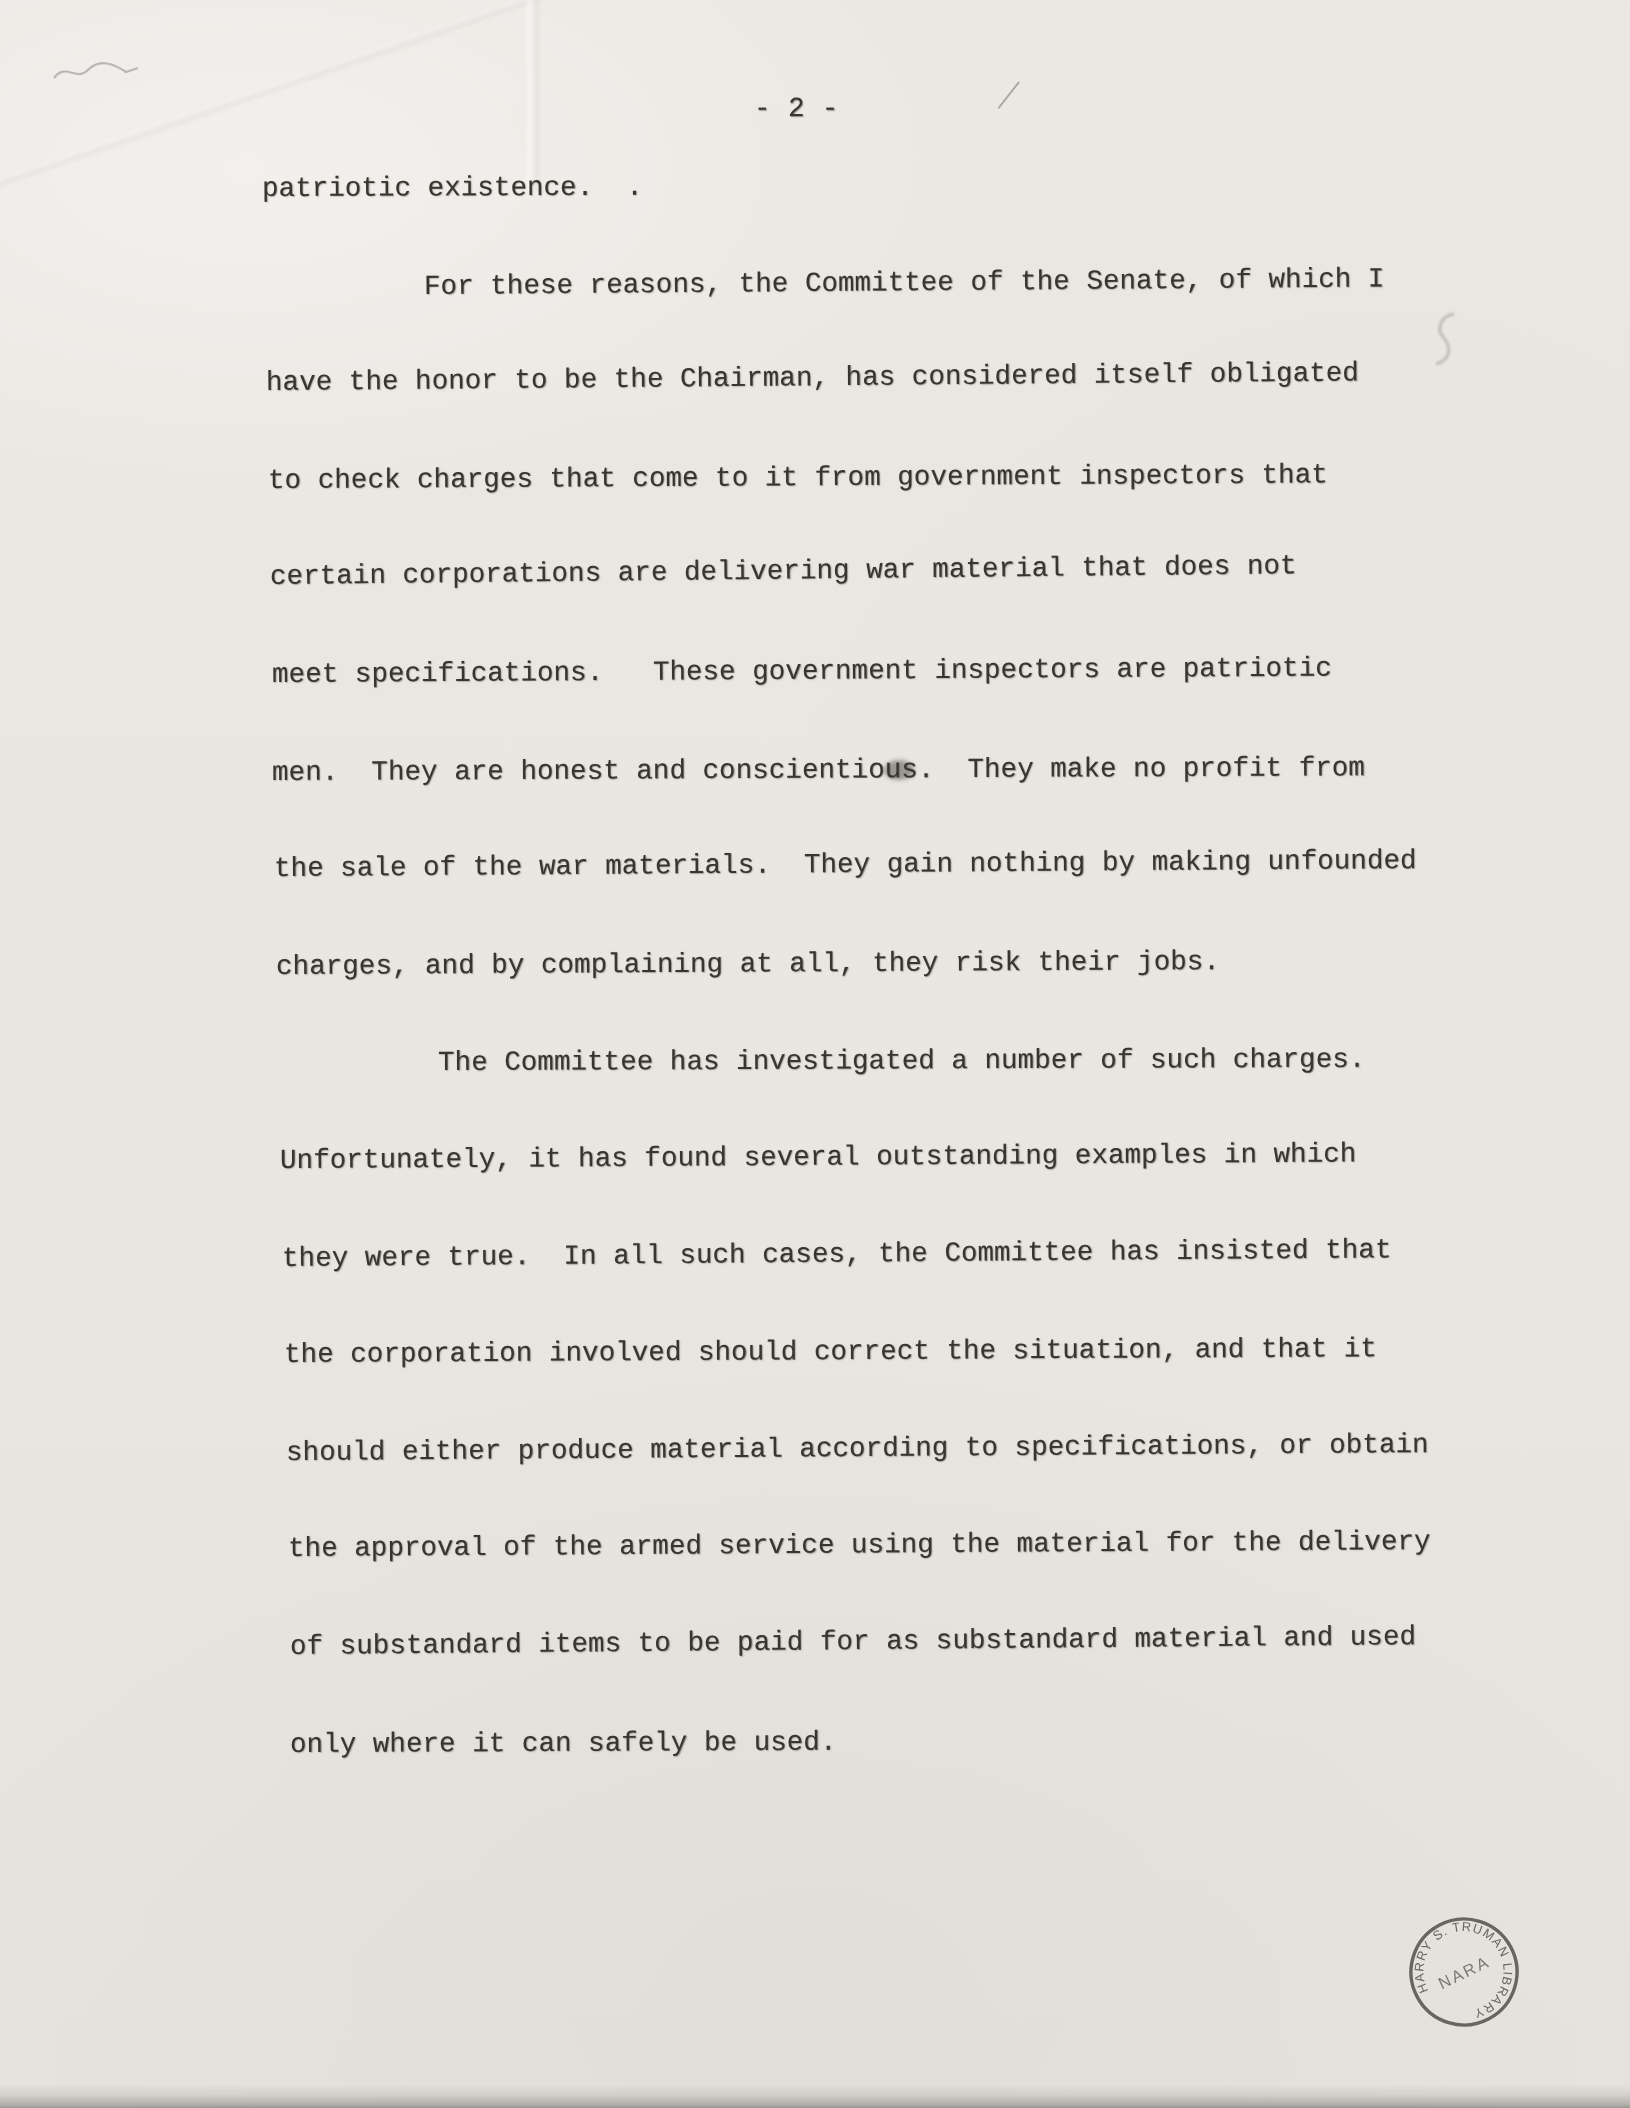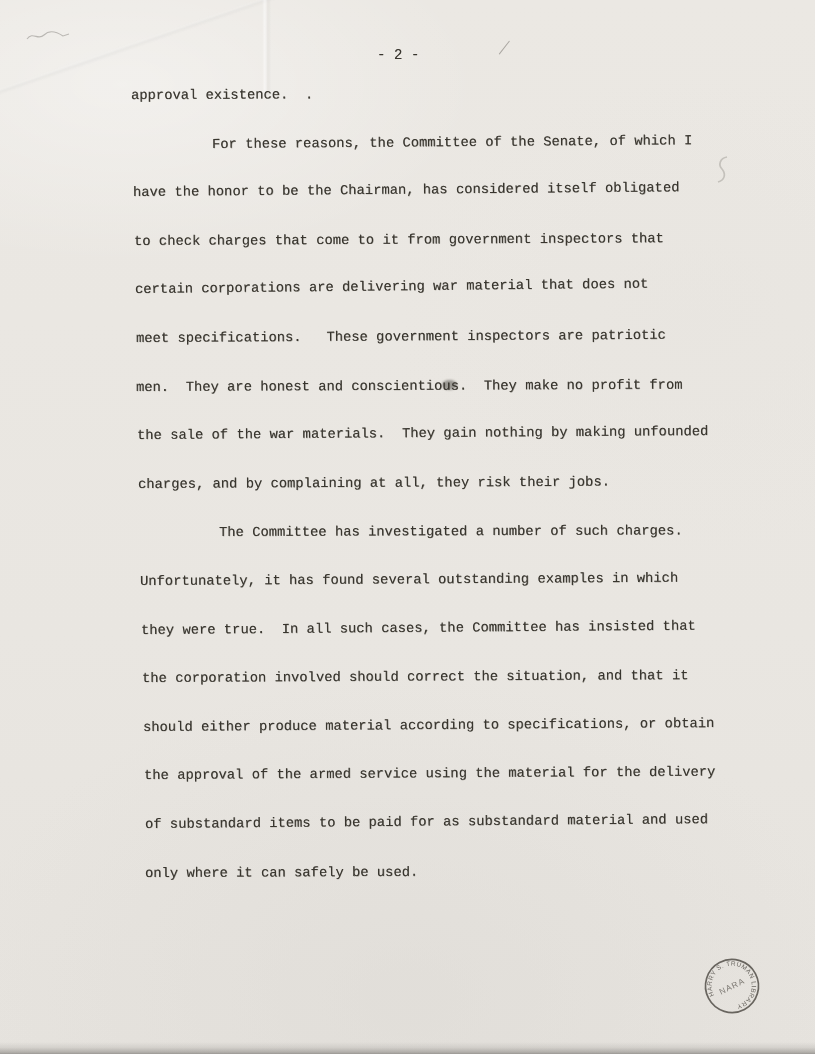--- a/index.html
+++ b/index.html
@@ -128,21 +128,21 @@
     <path d="M2,12 C8,4 13,14 19,8 S32,5 38,9 L44,7" stroke="#8f8c87" stroke-width="1.1" fill="none"></path>
   </svg>
   <div class="pencil-slash"></div>
   <svg class="pencil-smudge" width="24" height="34" viewBox="0 0 24 34">
     <path d="M15,4 C8,5 6,12 10,16 C14,21 13,27 6,29" stroke="#89867f" stroke-width="1.7" fill="none"></path>
   </svg>
 
   <div class="page-number">- 2 -</div>
 
   <div id="text-block">
-      <div class="line" style="top: 88px; left: 131px; transform: rotate(-0.2deg);">approval existence.  .</div>
+      <div class="line" style="top: 88px; left: 131px; transform: rotate(-0.2deg);">patriotic existence.  .</div>
       <div class="line" style="top: 136.6px; left: 211.9px; transform: rotate(-0.45deg);">For these reasons, the Committee of the Senate, of which I</div>
       <div class="line" style="top: 185.2px; left: 132.8px; transform: rotate(-0.5deg);">have the honor to be the Chairman, has considered itself obligated</div>
       <div class="line" style="top: 233.8px; left: 133.7px; transform: rotate(-0.3deg);">to check charges that come to it from government inspectors that</div>
       <div class="line" style="top: 282.4px; left: 134.6px; transform: rotate(-0.6deg);">certain corporations are delivering war material that does not</div>
       <div class="line" style="top: 331px; left: 135.5px; transform: rotate(-0.35deg);">meet specifications.   These government inspectors are patriotic</div>
       <div class="line" style="top: 379.6px; left: 136.4px; transform: rotate(-0.25deg);">men.  They are honest and conscientious.  They make no profit from</div>
       <div class="line" style="top: 428.2px; left: 137.3px; transform: rotate(-0.4deg);">the sale of the war materials.  They gain nothing by making unfounded</div>
       <div class="line" style="top: 476.8px; left: 138.2px; transform: rotate(-0.3deg);">charges, and by complaining at all, they risk their jobs.</div>
       <div class="line" style="top: 525.4px; left: 219.1px; transform: rotate(-0.2deg);">The Committee has investigated a number of such charges.</div>
       <div class="line" style="top: 574px; left: 140px; transform: rotate(-0.35deg);">Unfortunately, it has found several outstanding examples in which</div>

